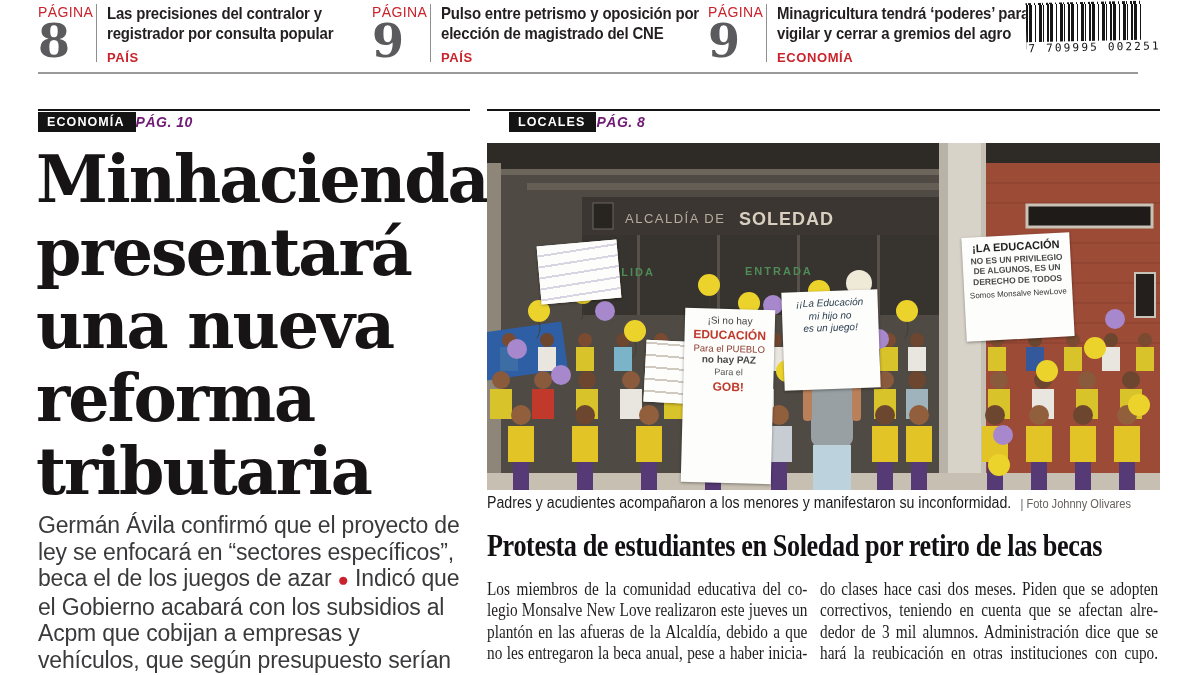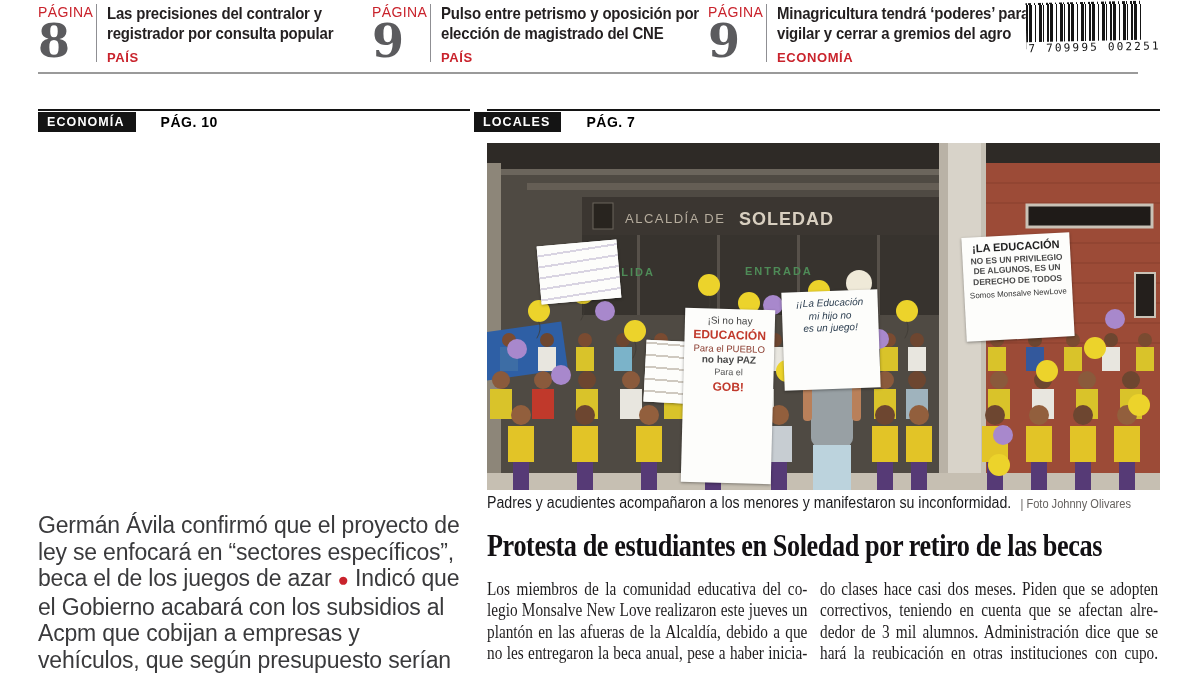--- a/index.html
+++ b/index.html
@@ -23,24 +23,24 @@
   .bc-digits{font-family:"DejaVu Sans Mono","Liberation Mono",monospace;font-size:11px;letter-spacing:2.2px;
              background:#fff;margin-top:-7px;padding:0 2px;white-space:nowrap;color:#111;}
 
   .rule-top{position:absolute;left:38px;top:72px;width:1100px;height:2px;background:#9a9a9a;}
 
   
   .section-rule{position:absolute;top:109px;height:2px;background:#141414;}
   .rule-lead{left:38px;width:432px;}
   .rule-local{left:487px;width:673px;}
   .kicker{position:absolute;top:112px;display:flex;align-items:center;}
-  .k-lead{left:38px;} .k-local{left:474px;}
+  .k-lead{left:38px;} .k-local{left:509px;}
   .kicker-box{background:#141414;color:#fff;font-weight:bold;font-size:12.5px;letter-spacing:1.1px;
               padding:3px 11px 3px 9px;}
-  .kicker-page{color:#000000;font-weight:bold;font-size:14px;letter-spacing:.5px;margin-left:25px;}
+  .kicker-page{color:#701a75;font-weight:bold;font-size:14px;letter-spacing:.5px;font-style:italic;}
 
   
   .lead-headline{position:absolute;left:36px;top:143px;width:445px;
                  font-family:"DejaVu Serif","Liberation Serif",serif;font-weight:bold;font-size:65px;
                  line-height:73px;letter-spacing:-2px;color:#171416;white-space:pre-line;}
   .lead-summary{position:absolute;left:38px;top:512px;width:424px;font-size:23px;line-height:26.5px;
                 letter-spacing:-.2px;color:#3a3a3c;}
   .bullet{color:#c9232c;font-size:19px;}
 
   
@@ -129,29 +129,34 @@
   </div>
 
   <div class="rule-top"></div>
 
   <div class="section-rule rule-lead"></div>
   <div class="kicker k-lead">
     <span class="kicker-box">ECONOMÍA</span>
     <span class="kicker-page">PÁG. 10</span>
   </div>
 
+  <h1 class="lead-headline" style="margin:0">Minhacienda
+presentará
+una nueva
+reforma
+tributaria</h1>
 
   <p class="lead-summary" style="margin:0"><span>Germán Ávila confirmó que el proyecto de ley se enfocará en “sectores específicos”, beca el de los juegos de azar</span>
     <span class="bullet">●</span>
     <span>Indicó que el Gobierno acabará con los subsidios al Acpm que cobijan a empresas y vehículos, que según presupuesto serían al menos 700 mil</span></p>
 
   <div class="section-rule rule-local"></div>
   <div class="kicker k-local">
     <span class="kicker-box">LOCALES</span>
-    <span class="kicker-page">PÁG. 7</span>
+    <span class="kicker-page">PÁG. 8</span>
   </div>
 
   <div class="photo">
     <svg width="673" height="347" viewBox="0 0 673 347">
 
       <g>
         <rect width="673" height="347" fill="#4f4a43"></rect>
         <rect width="673" height="26" fill="#2e2a26"></rect>
         <rect y="26" width="673" height="6" fill="#6b655c"></rect>
         <rect x="40" y="40" width="430" height="7" fill="#655e55"></rect>

